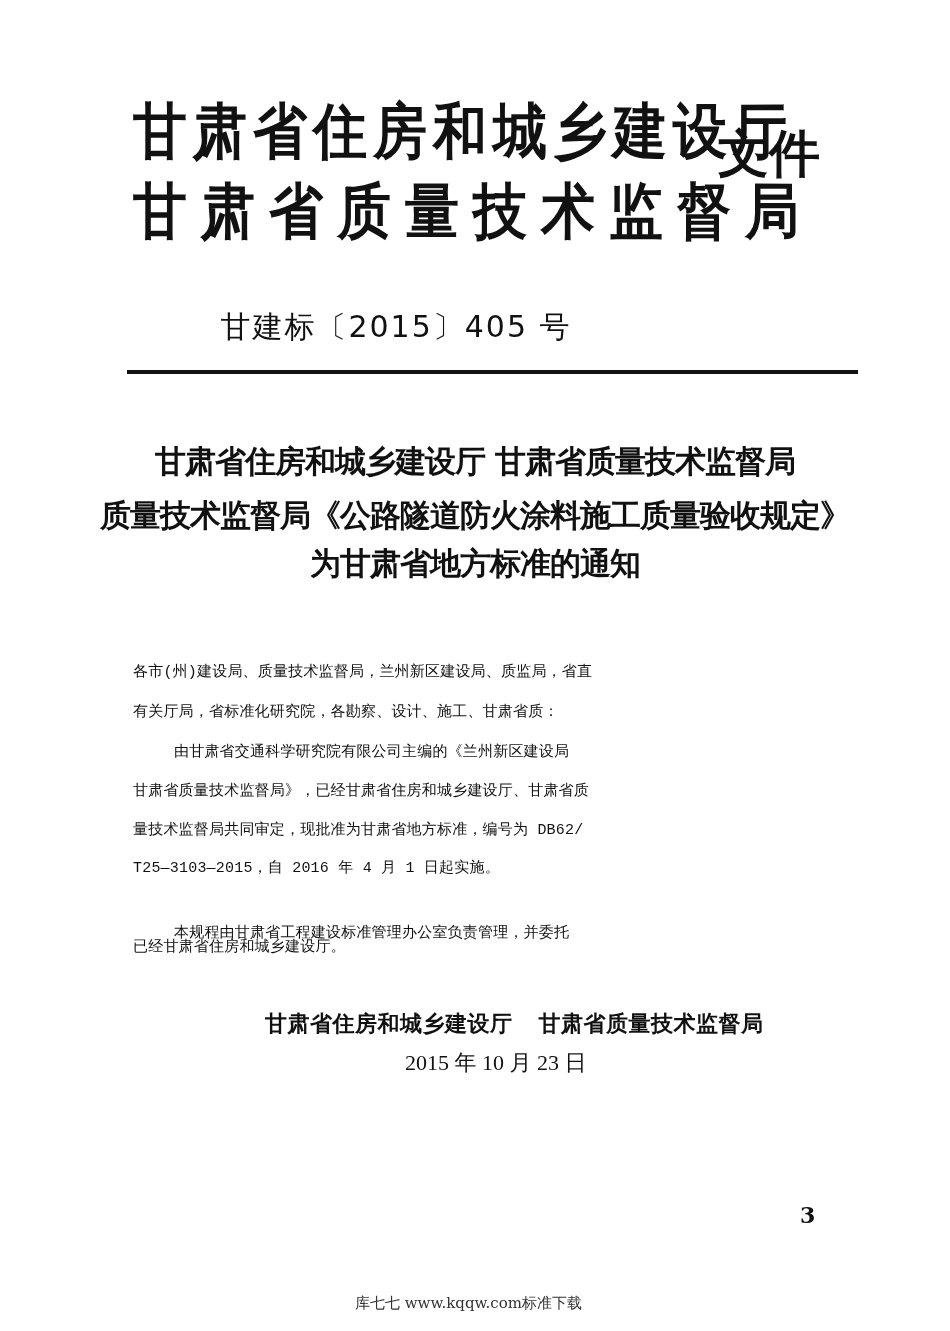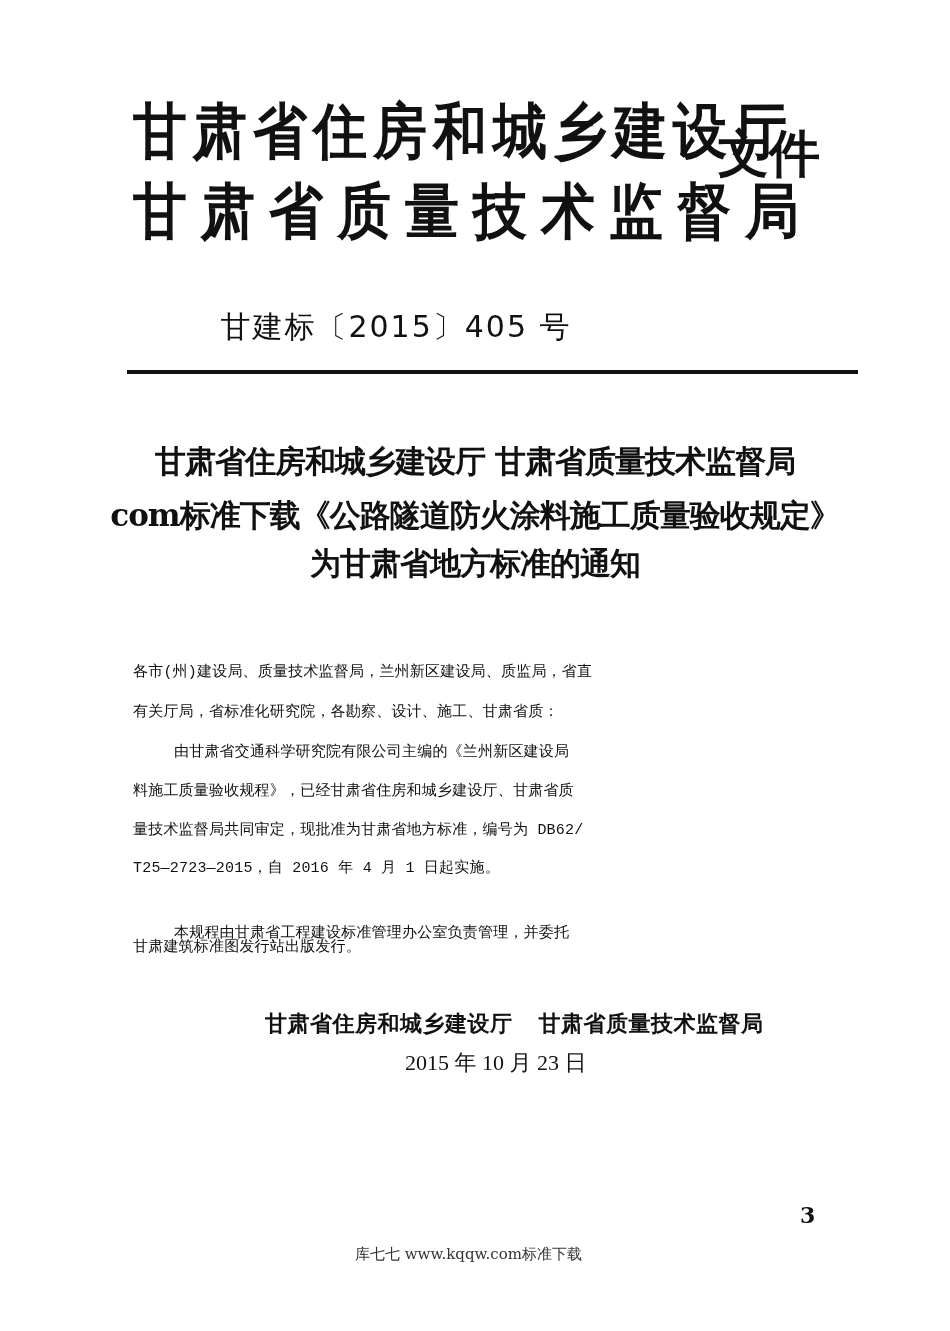--- a/index.html
+++ b/index.html
@@ -121,21 +121,21 @@
       left: 800px;
       top: 1204px;
       font-family: "DejaVu Serif", serif;
       font-weight: bold;
       font-size: 22px;
       line-height: 1;
     }
     #watermark {
       left: 0;
       width: 904px;
-      top: 1247px;
+      top: 1296px;
       text-align: center;
       font-family: "DejaVu Serif", serif;
       font-size: 15px;
       color: #333;
       line-height: 1;
       white-space: nowrap;
       padding-left: 33px;
       box-sizing: border-box;
     }
   </style>
@@ -143,31 +143,31 @@
 <body>
 
 <div class="abs issuer-line" id="issuer1">甘肃省住房和城乡建设厅</div>
 <div class="abs issuer-line" id="issuer2">甘肃省质量技术监督局</div>
 <div class="abs" id="doctype">文件</div>
 
 <div class="abs" id="docnum">甘建标〔2015〕405 号</div>
 <div class="abs" id="rule"></div>
 
 <div class="abs title-line" id="t1">甘肃省住房和城乡建设厅 甘肃省质量技术监督局</div>
-<div class="abs title-line" id="t2">com标准下载《公路隧道防火涂料施工质量验收规定》</div>
+<div class="abs title-line" id="t2">质量技术监督局《公路隧道防火涂料施工质量验收规定》</div>
 <div class="abs title-line" id="t3">为甘肃省地方标准的通知</div>
 
 <div class="abs body-line" id="b1">各市(州)建设局、质量技术监督局，兰州新区建设局、质监局，省直</div>
 <div class="abs body-line" id="b2">有关厅局，省标准化研究院，各勘察、设计、施工、甘肃省质：</div>
 <div class="abs body-line" id="b3">由甘肃省交通科学研究院有限公司主编的《兰州新区建设局</div>
-<div class="abs body-line" id="b4">料施工质量验收规程》，已经甘肃省住房和城乡建设厅、甘肃省质</div>
+<div class="abs body-line" id="b4">甘肃省质量技术监督局》，已经甘肃省住房和城乡建设厅、甘肃省质</div>
 <div class="abs body-line" id="b5">量技术监督局共同审定，现批准为甘肃省地方标准，编号为 DB62/</div>
-<div class="abs body-line" id="b6">T25—2723—2015，自 2016 年 4 月 1 日起实施。</div>
+<div class="abs body-line" id="b6">T25—3103—2015，自 2016 年 4 月 1 日起实施。</div>
 <div class="abs body-line" id="b7">本规程由甘肃省工程建设标准管理办公室负责管理，并委托</div>
-<div class="abs body-line" id="b8">甘肃建筑标准图发行站出版发行。</div>
+<div class="abs body-line" id="b8">已经甘肃省住房和城乡建设厅。</div>
 
 <div class="abs" id="sig">
   <span>甘肃省住房和城乡建设厅</span><span class="gap"></span><span>甘肃省质量技术监督局</span>
 </div>
 <div class="abs" id="date">2015 年 10 月 23 日</div>
 
 <div class="abs" id="pagenum">3</div>
 <div class="abs" id="watermark">库七七  www.kqqw.com标准下载</div>
 
 </body></html>

